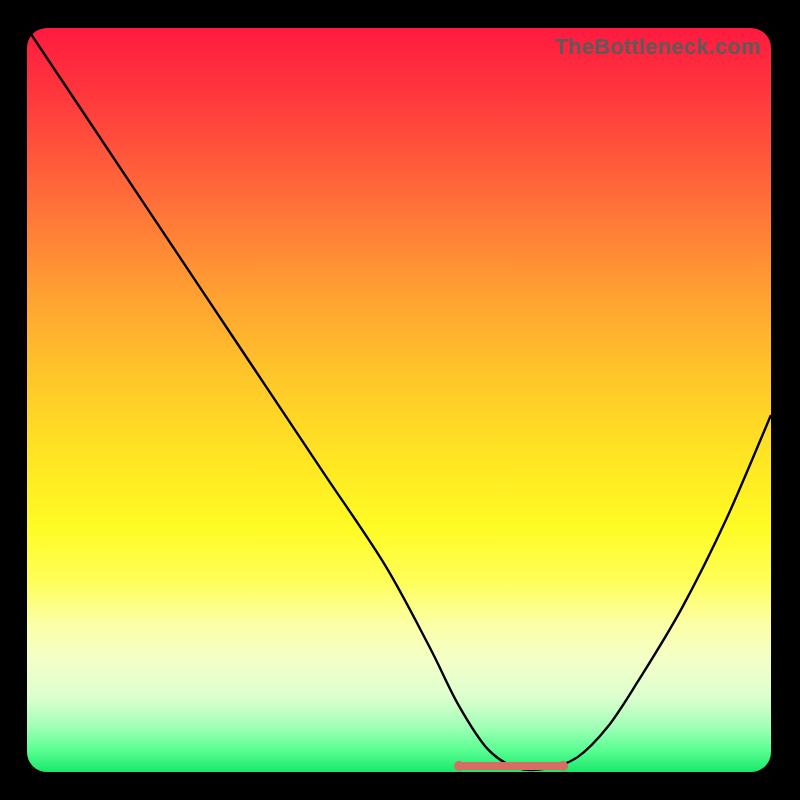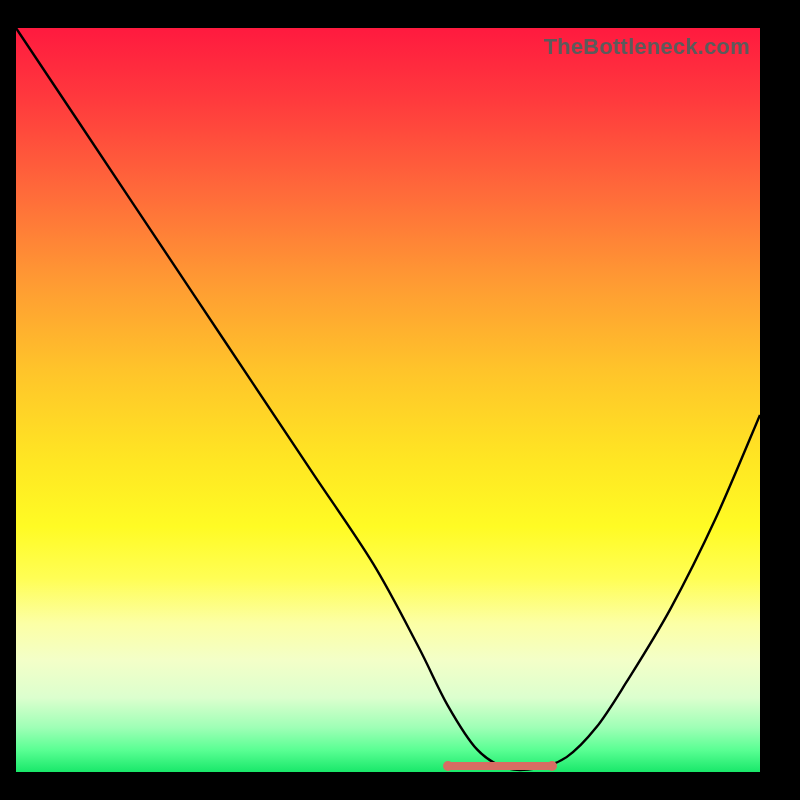--- a/index.html
+++ b/index.html
@@ -1,38 +1,39 @@
 <!DOCTYPE html>
 <html><head>
 <meta charset="utf-8">
 <style>
   * { margin: 0; padding: 0; box-sizing: border-box; }
   html, body { width: 800px; height: 800px; overflow: hidden; background: #000; }
   .wrap { position: relative; width: 800px; height: 800px; background: #000; }
   .plot {
     position: absolute;
-    left: 16px;
+    left: 27px;
     top: 28px;
     width: 744px;
     height: 744px;
     background: linear-gradient(to bottom,
       #ff1a3f 0%,
       #ff3b3d 10%,
       #ff6a3a 22%,
       #ff9a33 34%,
       #ffc42a 46%,
       #ffe623 58%,
       #fffb24 67%,
       #fffe55 74%,
       #fcffa5 80%,
       #f3ffc8 85%,
       #dcffce 90%,
       #9fffb6 94%,
       #5bff94 97%,
       #19e86a 100%);
+    border-radius: 20px;
   }
   .watermark {
     position: absolute;
     top: 6px;
     right: 10px;
     font-family: Arial, Helvetica, sans-serif;
     font-size: 22px;
     font-weight: 600;
     color: #5b5b5b;
     letter-spacing: 0.2px;

